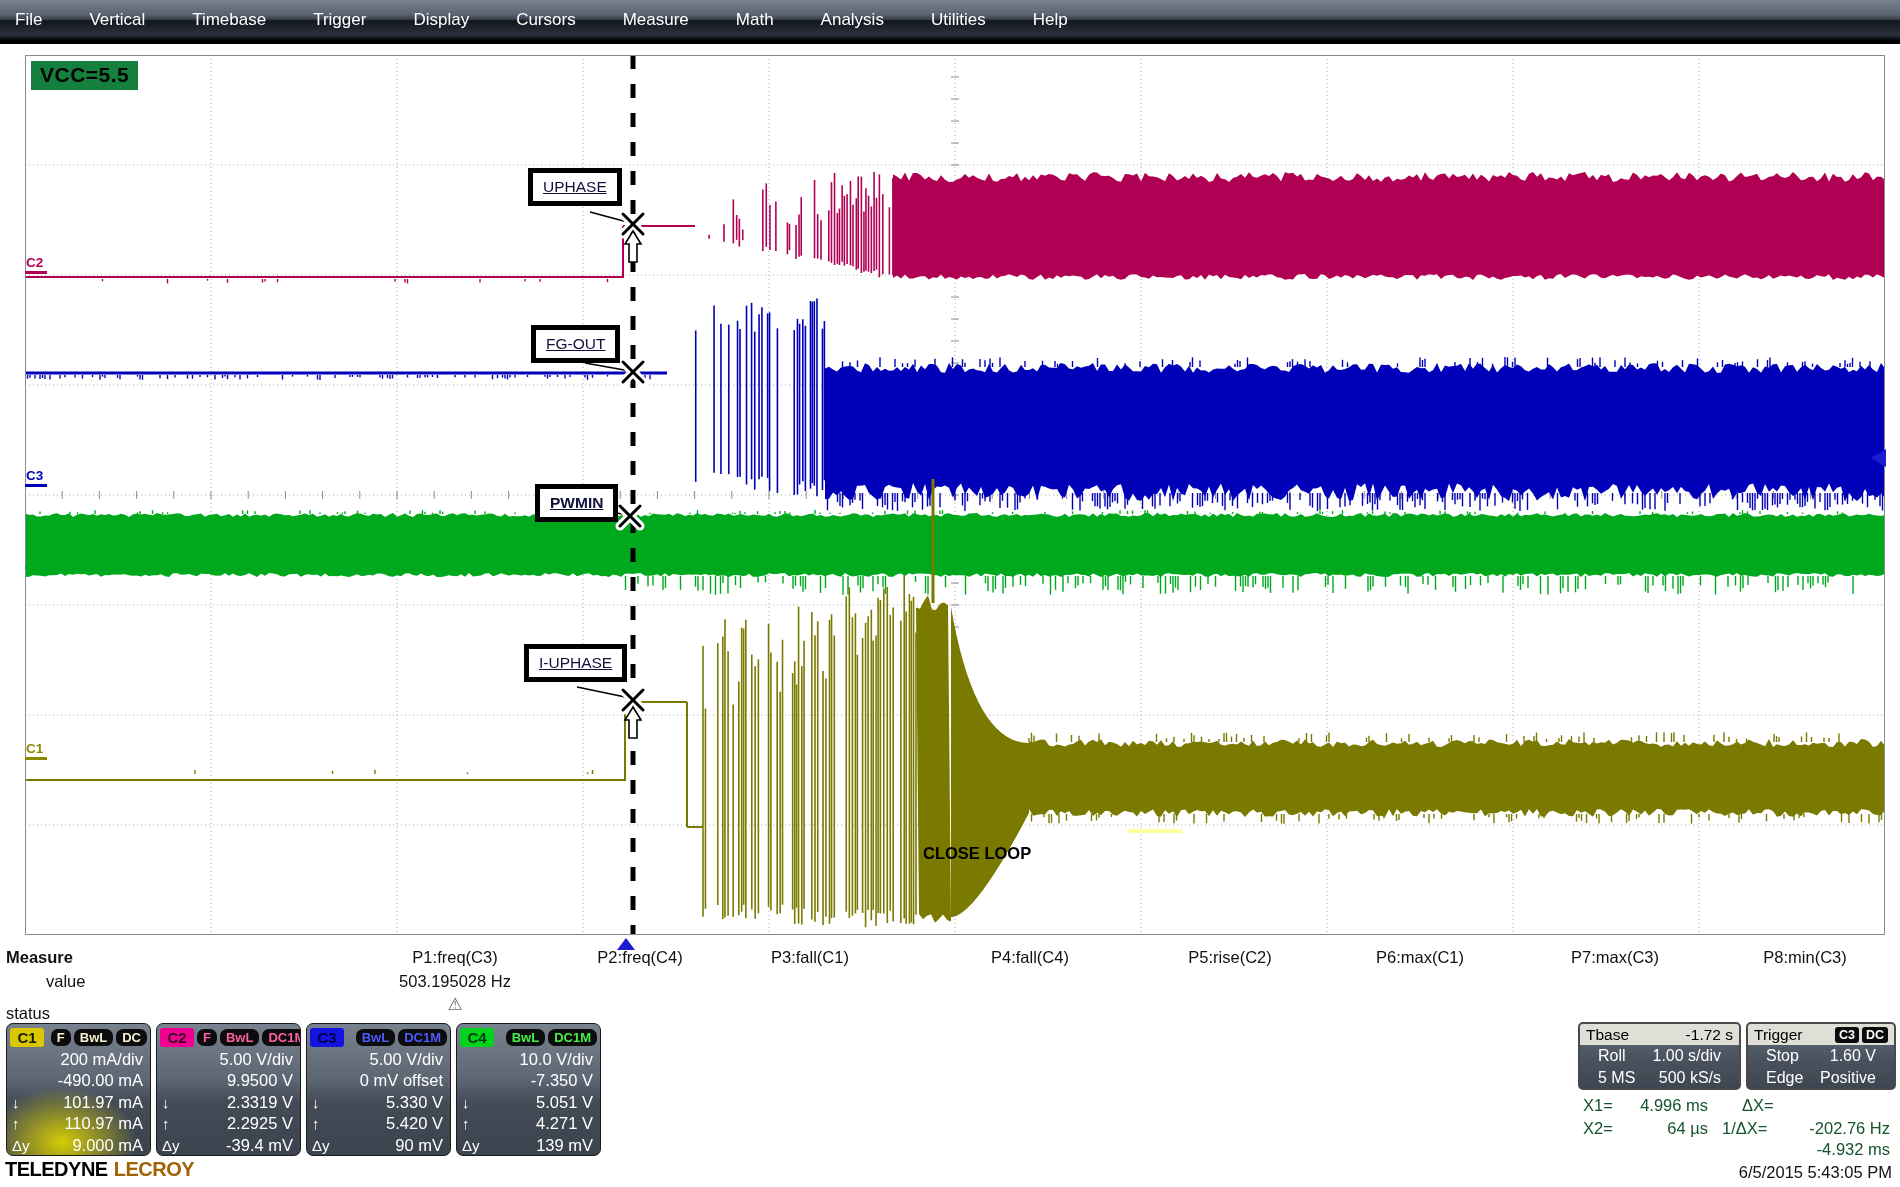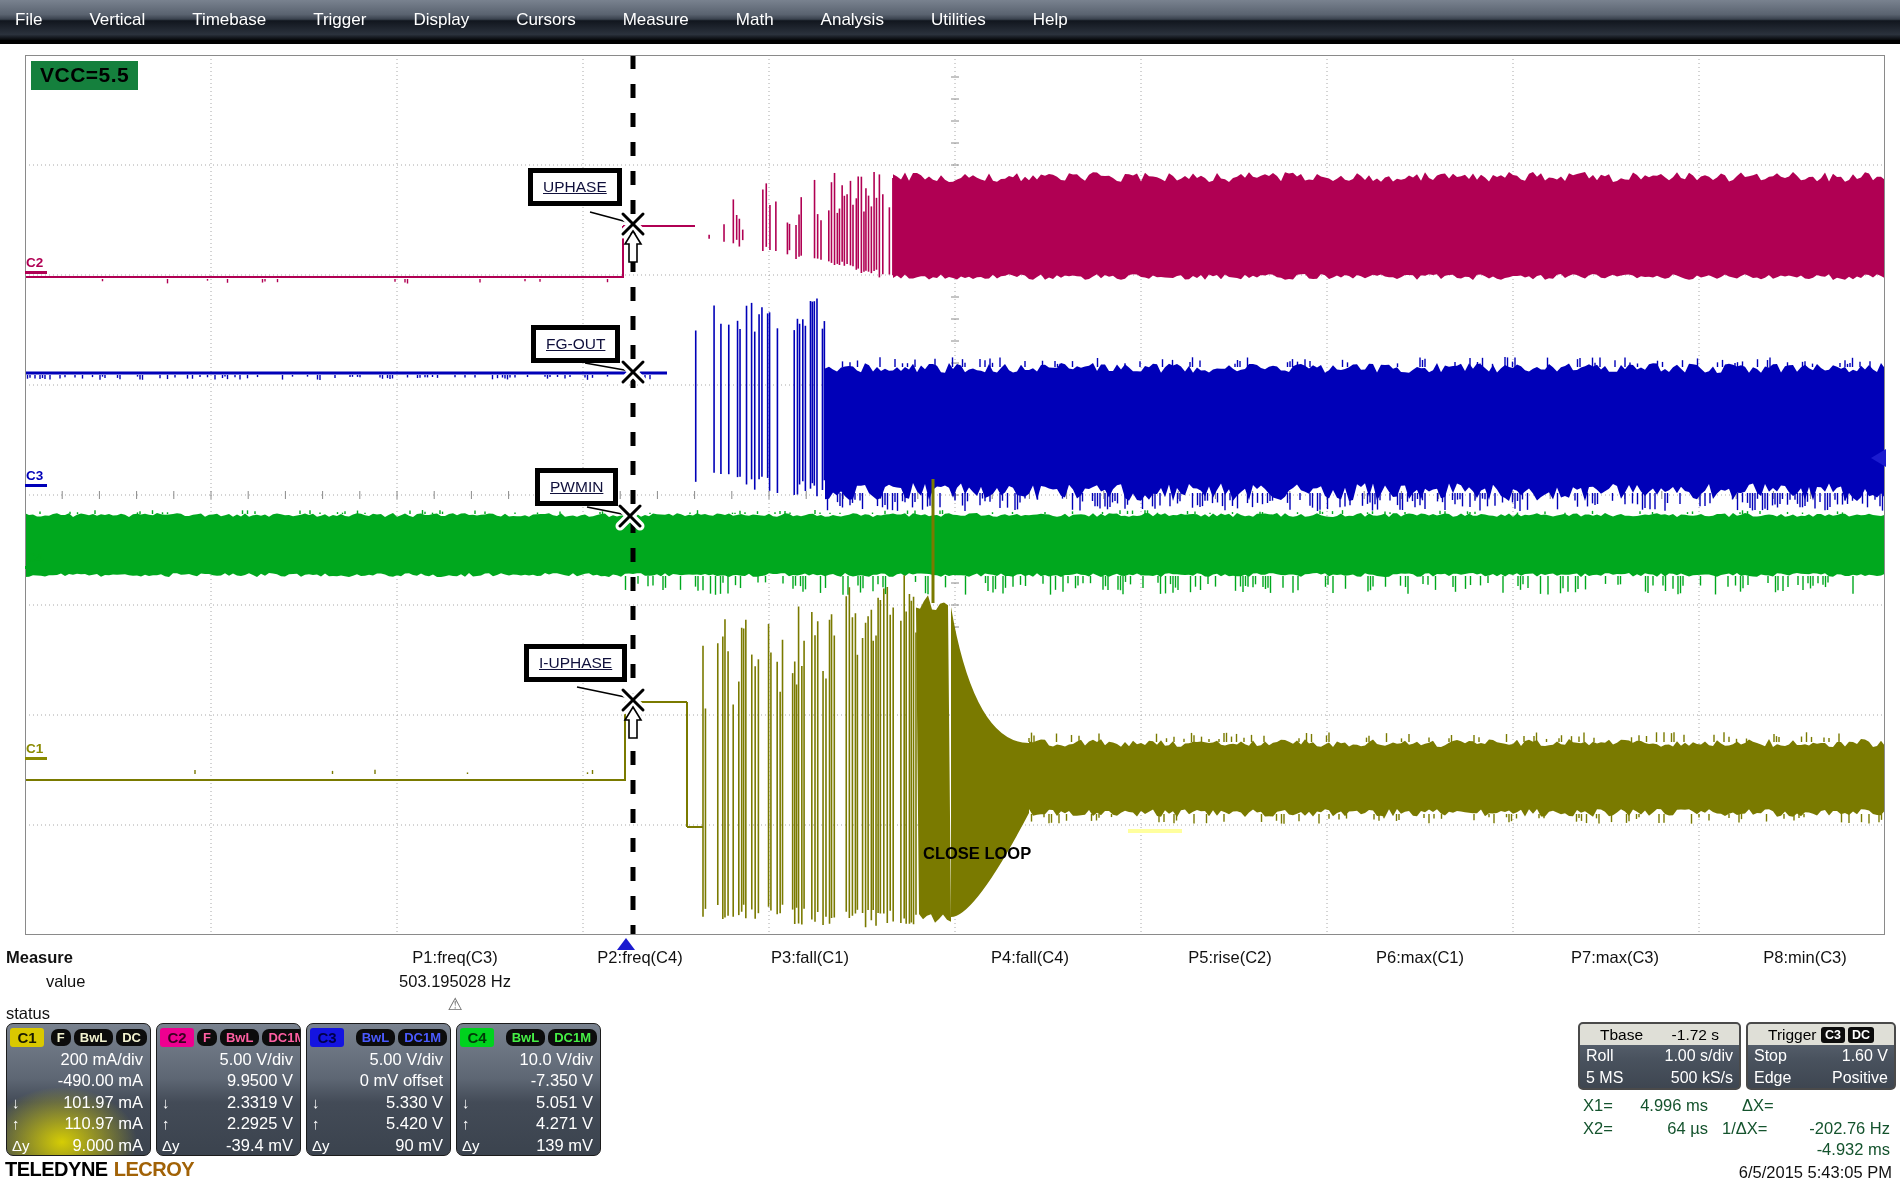--- a/index.html
+++ b/index.html
@@ -38,23 +38,23 @@
   .chhead{position:relative;height:23px;display:flex;align-items:center;padding:2px 3px 0 3px;gap:3px;}
   .chchip{min-width:30px;text-align:center;font-size:15px;font-weight:bold;border-radius:3px;padding:1px 2px;}
   .chbadges{margin-left:auto;display:flex;gap:3px;}
   .badge{background:#0c0c0c;border-radius:7px;font-size:13px;font-weight:bold;padding:1px 6px;}
   .chrow{position:relative;font-size:16.5px;color:#fff;line-height:21.4px;padding:0 7px 0 5px;text-align:right;}
   .chrow .pre{position:absolute;left:5px;font-size:15px;}
   
   .tbox{position:absolute;top:1022px;height:68px;border:2px solid #4a4a4a;border-radius:5px;box-sizing:border-box;
     background:linear-gradient(180deg,#646d7a 0%,#49525e 55%,#3e4651 100%);overflow:hidden;}
   .tbhead{height:21px;background:#dfdfd7;color:#000;font-size:15.5px;display:flex;align-items:center;
-    padding:0 20px;gap:4px;}
+    padding:0 6px;gap:4px;}
   .tbhead .hv{margin-left:auto;}
-  .tbrow{height:22px;color:#fff;font-size:16px;display:flex;align-items:center;padding:0 6px;}
+  .tbrow{height:22px;color:#fff;font-size:16px;display:flex;align-items:center;padding:0 18px;}
   .tbrow .rv{margin-left:auto;}
   .chip{background:#0c0c0c;color:#fff;border-radius:3px;font-size:12.5px;font-weight:bold;padding:1px 4px;}
   
   .xr{position:absolute;color:#14532d;font-size:16.5px;}
   
   #brand{position:absolute;left:5px;top:1158px;font-size:20px;font-weight:bold;letter-spacing:-.5px;}
   #brand .b2{color:#a16207;margin-left:6px;}
   #datetime{position:absolute;right:8px;top:1163px;font-size:16.5px;color:#111;}
 </style>
 </head>
@@ -1146,21 +1146,21 @@
       <polygon points="608,176 616,189 612,189 612,207 604,207 604,189 600,189" fill="#fff" stroke="#000" stroke-width="1.6"></polygon>
       <polygon points="608,652 616,665 612,665 612,683 604,683 604,665 600,665" fill="#fff" stroke="#000" stroke-width="1.6"></polygon>
       <rect x="0.5" y="0.5" width="1859" height="879" fill="none" stroke="#8a8a8a" stroke-width="1"></rect>
     </svg>
 </div>
 
 <div id="vcc">VCC=5.5</div>
 
 <div class="tracebox" style="left:528px;top:168px;">UPHASE</div>
 <div class="tracebox" style="left:531px;top:325px;">FG-OUT</div>
-<div class="tracebox" style="left:535px;top:468px;">PWMIN</div>
+<div class="tracebox" style="left:535px;top:484px;font-weight:bold;">PWMIN</div>
 <div class="tracebox" style="left:524px;top:644px;">I-UPHASE</div>
 
 <div id="closeloop">CLOSE LOOP</div>
 
 <div class="chm" style="left:25px;top:256px;color:#b00053;border-color:#b00053;">C2</div>
 <div class="chm" style="left:25px;top:469px;color:#0000b8;border-color:#0000b8;">C3</div>
 <div class="chm" style="left:25px;top:551px;color:#00a81e;border-color:#00a81e;">C4</div>
 <div class="chm" style="left:25px;top:742px;color:#8a8a00;border-color:#8a8a00;">C1</div>
 
 <div id="trigpos"></div>

